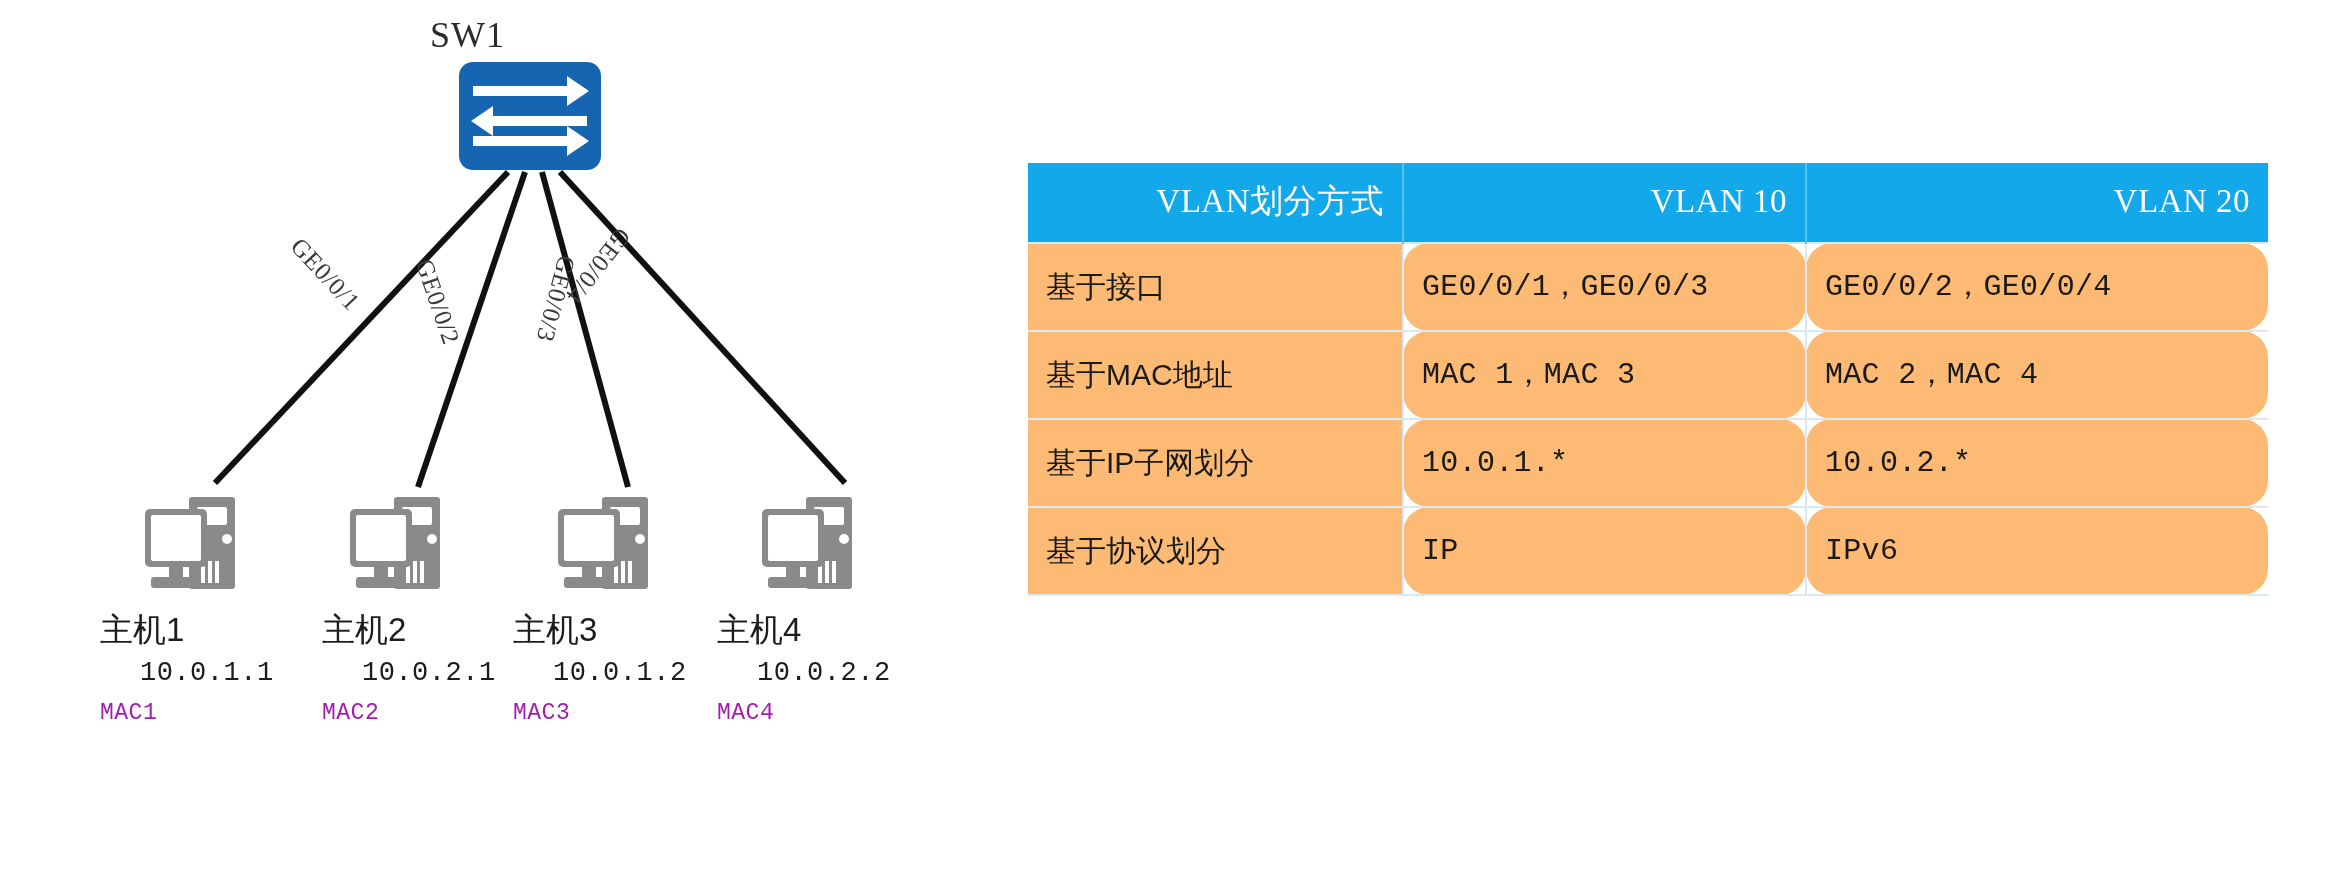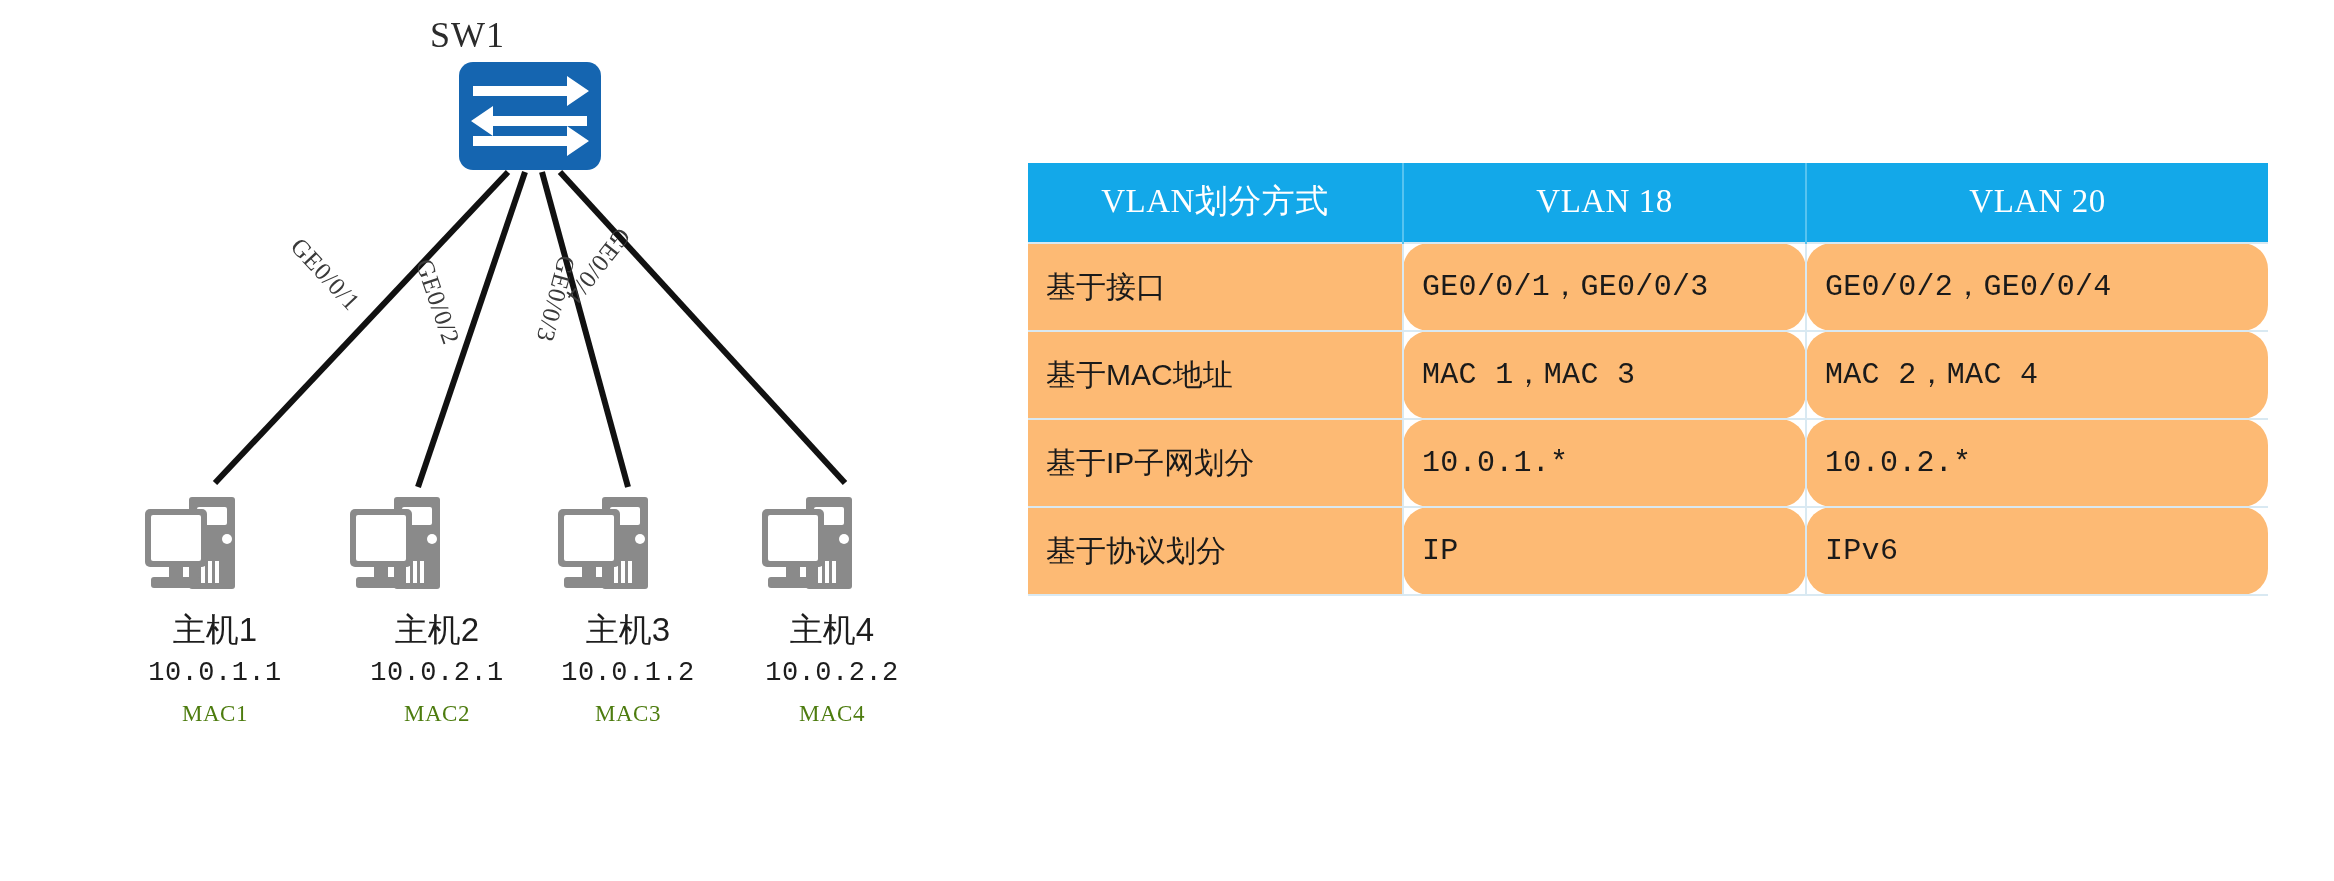--- a/index.html
+++ b/index.html
@@ -50,21 +50,20 @@
     width: 142px;
     height: 108px;
     background: #1565b0;
     border-radius: 14px;
   }
 
   
   .host-label {
     position: absolute;
     width: 230px;
-    text-align: center;
     line-height: 1.0;
   }
   .host-name {
     font-size: 33px;
     font-family: "Liberation Sans", "DejaVu Sans", sans-serif;
     color: #1d1d1d;
     display: block;
     margin-bottom: 11px;
   }
   .host-ip {
@@ -72,22 +71,22 @@
     font-family: "Liberation Mono", "DejaVu Sans Mono", monospace;
     color: #1d1d1d;
     display: block;
     letter-spacing: 0.5px;
     line-height: 1.22;
     max-width: 150px;
     margin: 0 auto;
   }
   .host-mac {
     font-size: 23px;
-    font-family: Liberation Serif, serif;
-    color: #4d7c0f;
+    font-family: Liberation Mono, monospace;
+    color: #a21caf;
     display: block;
     margin-top: 12px;
     letter-spacing: 0.5px;
   }
 
   
   .port-label {
     position: absolute;
     font-size: 25px;
     font-family: "Liberation Serif", "DejaVu Serif", serif;
@@ -104,21 +103,21 @@
     top: 163px;
     width: 1240px;
     border-collapse: collapse;
     table-layout: fixed;
     background: #ffffff;
   }
   #vlan-table th {
     background: #13a8e9;
     color: #ffffff;
     font-weight: normal;
-    text-align: center;
+    text-align: right;
     font-size: 33px;
     font-family: "Liberation Serif", "DejaVu Serif", serif;
     padding: 16px 18px 18px 18px;
     height: 40px;
     border-right: 2px solid #56c3f0;
     letter-spacing: 0.5px;
   }
   #vlan-table th:last-child { border-right: none; }
 
   #vlan-table td {
@@ -250,21 +249,21 @@
 
 <table id="vlan-table">
   <colgroup>
     <col style="width:375px">
     <col style="width:403px">
     <col style="width:462px">
   </colgroup>
   <thead>
     <tr>
       <th>VLAN划分方式</th>
-      <th>VLAN 18</th>
+      <th>VLAN 10</th>
       <th>VLAN 20</th>
     </tr>
   </thead>
   <tbody>
     <tr class="row-std">
       <td class="col-method">基于接口</td>
       <td class="col-val">GE0/0/1，GE0/0/3</td>
       <td class="col-val">GE0/0/2，GE0/0/4</td>
     </tr>
     <tr class="row-std">

